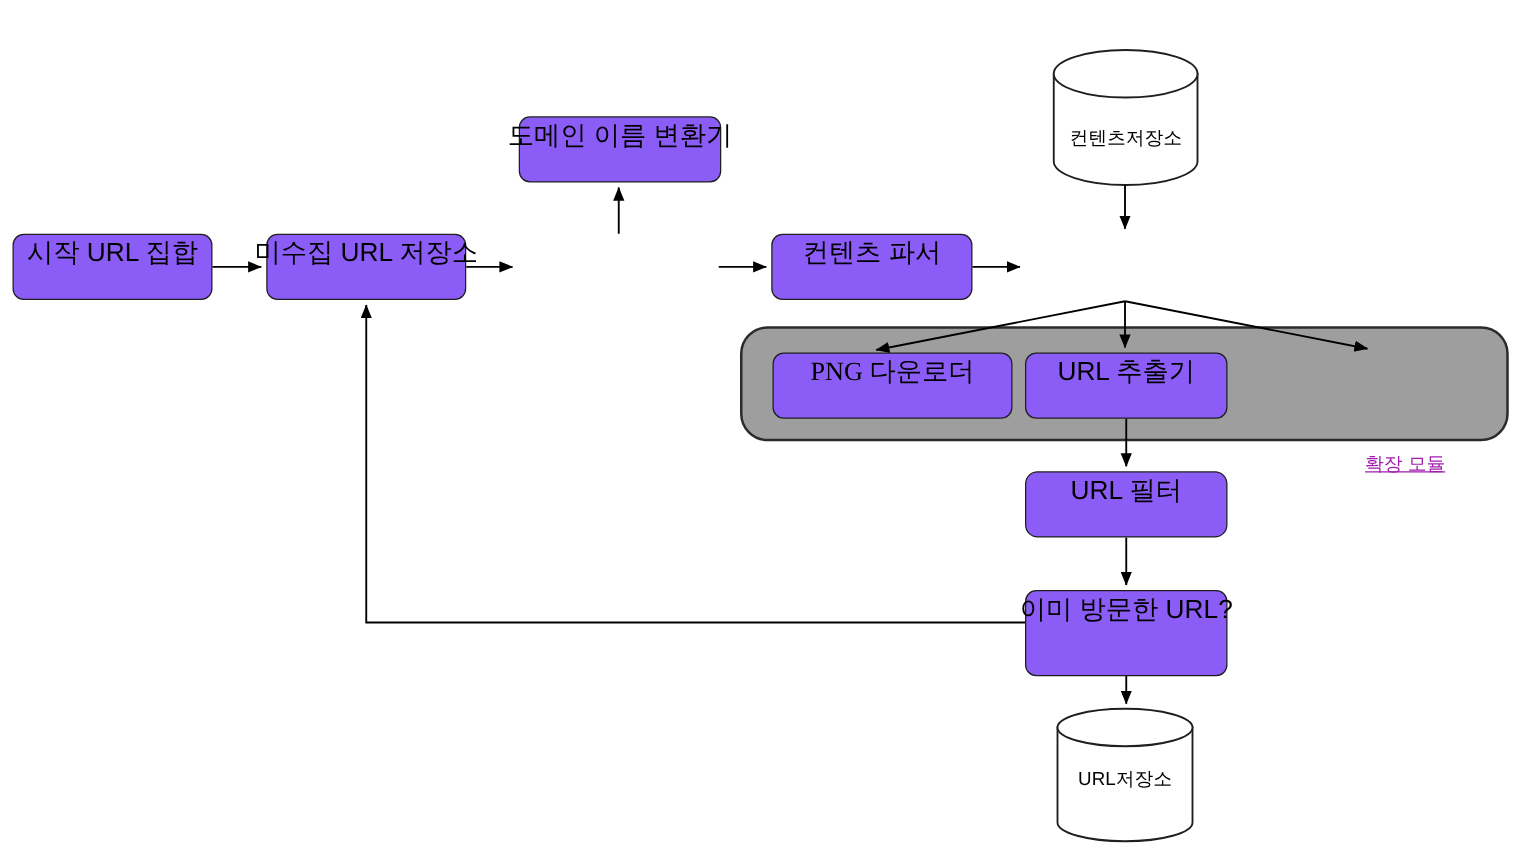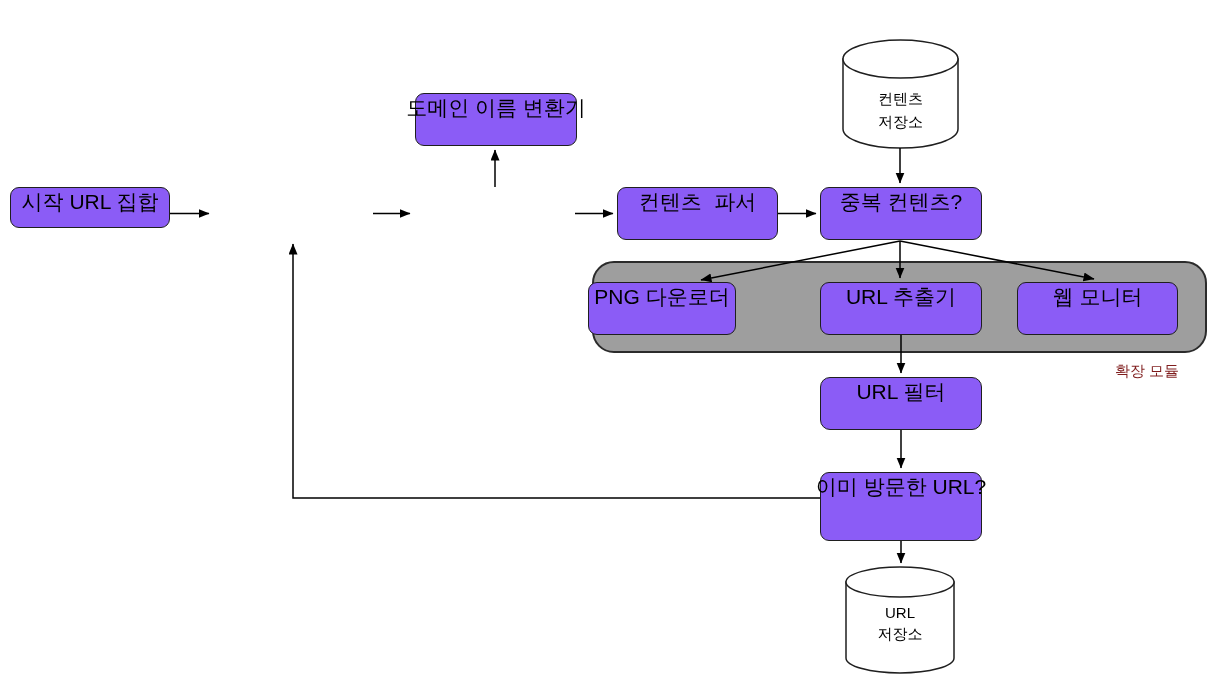--- a/index.html
+++ b/index.html
@@ -56,48 +56,48 @@
   }
   svg.edges .cyl {
     fill: #ffffff;
     stroke: #1f1f1f;
     stroke-width: 1.5;
   }
   .cyl-label {
     position: absolute;
     z-index: 3;
     display: flex;
-    flex-direction: column;
     align-items: center;
     justify-content: center;
     font-size: 15px;
     color: #000000;
     text-align: center;
   }
   .cyl-label span { display: block; }
   #lbl-content-storage { left: 843px; top: 82px;  width: 115px; height: 56px; line-height: 23px; }
   #lbl-url-storage     { left: 846px; top: 599px; width: 108px; height: 48px; line-height: 21px; }
   .ext-label {
     position: absolute;
     left: 1092px;
     top: 362px;
     width: 110px;
     font-size: 15px;
-    color: #7f1d1d;
-    text-align: center;
+    color: #a21caf;
+    text-align: left;
     z-index: 3;
+    text-decoration: underline;
   }
   
-  #n-start      { left: 10px;   top: 187px; width: 160px; height: 41px; }
+  #n-start      { left: 10px;   top: 187px; width: 160px; height: 53px; }
   #n-unfetched  { left: 213px;  top: 187px; width: 160px; height: 53px; }
   #n-htmldl     { left: 414px;  top: 187px; width: 161px; height: 53px; }
   #n-dns        { left: 415px;  top: 93px;  width: 162px; height: 53px; }
-  #n-parser     { left: 617px;  top: 187px; width: 161px; height: 53px; font-family: Liberation Mono, monospace; }
+  #n-parser     { left: 617px;  top: 187px; width: 161px; height: 53px; }
   #n-dup        { left: 820px;  top: 187px; width: 162px; height: 53px; }
-  #n-png        { left: 588px;  top: 282px; width: 148px; height: 53px; }
+  #n-png        { left: 618px;  top: 282px; width: 192px; height: 53px; font-family: Liberation Serif, serif; }
   #n-urlext     { left: 820px;  top: 282px; width: 162px; height: 53px; }
   #n-webmon     { left: 1017px; top: 282px; width: 161px; height: 53px; }
   #n-urlfilter  { left: 820px;  top: 377px; width: 162px; height: 53px; border-radius: 10px; }
   #n-visited    { left: 820px;  top: 472px; width: 162px; height: 69px; }
 </style>
 </head>
 <body>
 
 <div class="canvas">
 
@@ -130,37 +130,34 @@
     <line x1="900" y1="241" x2="1094" y2="279" marker-end="url(#arrow)"></line>
     <line x1="901" y1="335" x2="901" y2="373" marker-end="url(#arrow)"></line>
     <line x1="901" y1="430" x2="901" y2="468" marker-end="url(#arrow)"></line>
     <line x1="901" y1="525" x2="901" y2="563" marker-end="url(#arrow)"></line>
     <polyline points="820,498 293,498 293,244" marker-end="url(#arrow)"></polyline>
   </svg>
 
   <div class="node" id="n-start">
     <span>시작 URL 집합</span>
   </div>
+  <div class="node" id="n-unfetched">
+    <span>미수집 URL 저장소</span>
+  </div>
   <div class="node" id="n-dns">
     <span>도메인 이름 변환기</span>
   </div>
   <div class="node" id="n-parser">
     <span>컨텐츠 파서</span>
   </div>
-  <div class="node" id="n-dup">
-    <span>중복 컨텐츠?</span>
-  </div>
   <div class="node" id="n-png">
     <span>PNG 다운로더</span>
   </div>
   <div class="node" id="n-urlext">
     <span>URL 추출기</span>
-  </div>
-  <div class="node" id="n-webmon">
-    <span>웹 모니터</span>
   </div>
   <div class="node" id="n-urlfilter">
     <span>URL 필터</span>
   </div>
   <div class="node" id="n-visited">
     <span>이미 방문한 URL?</span>
   </div>
 
   <div class="cyl-label" id="lbl-content-storage">
     <span>컨텐츠</span>

